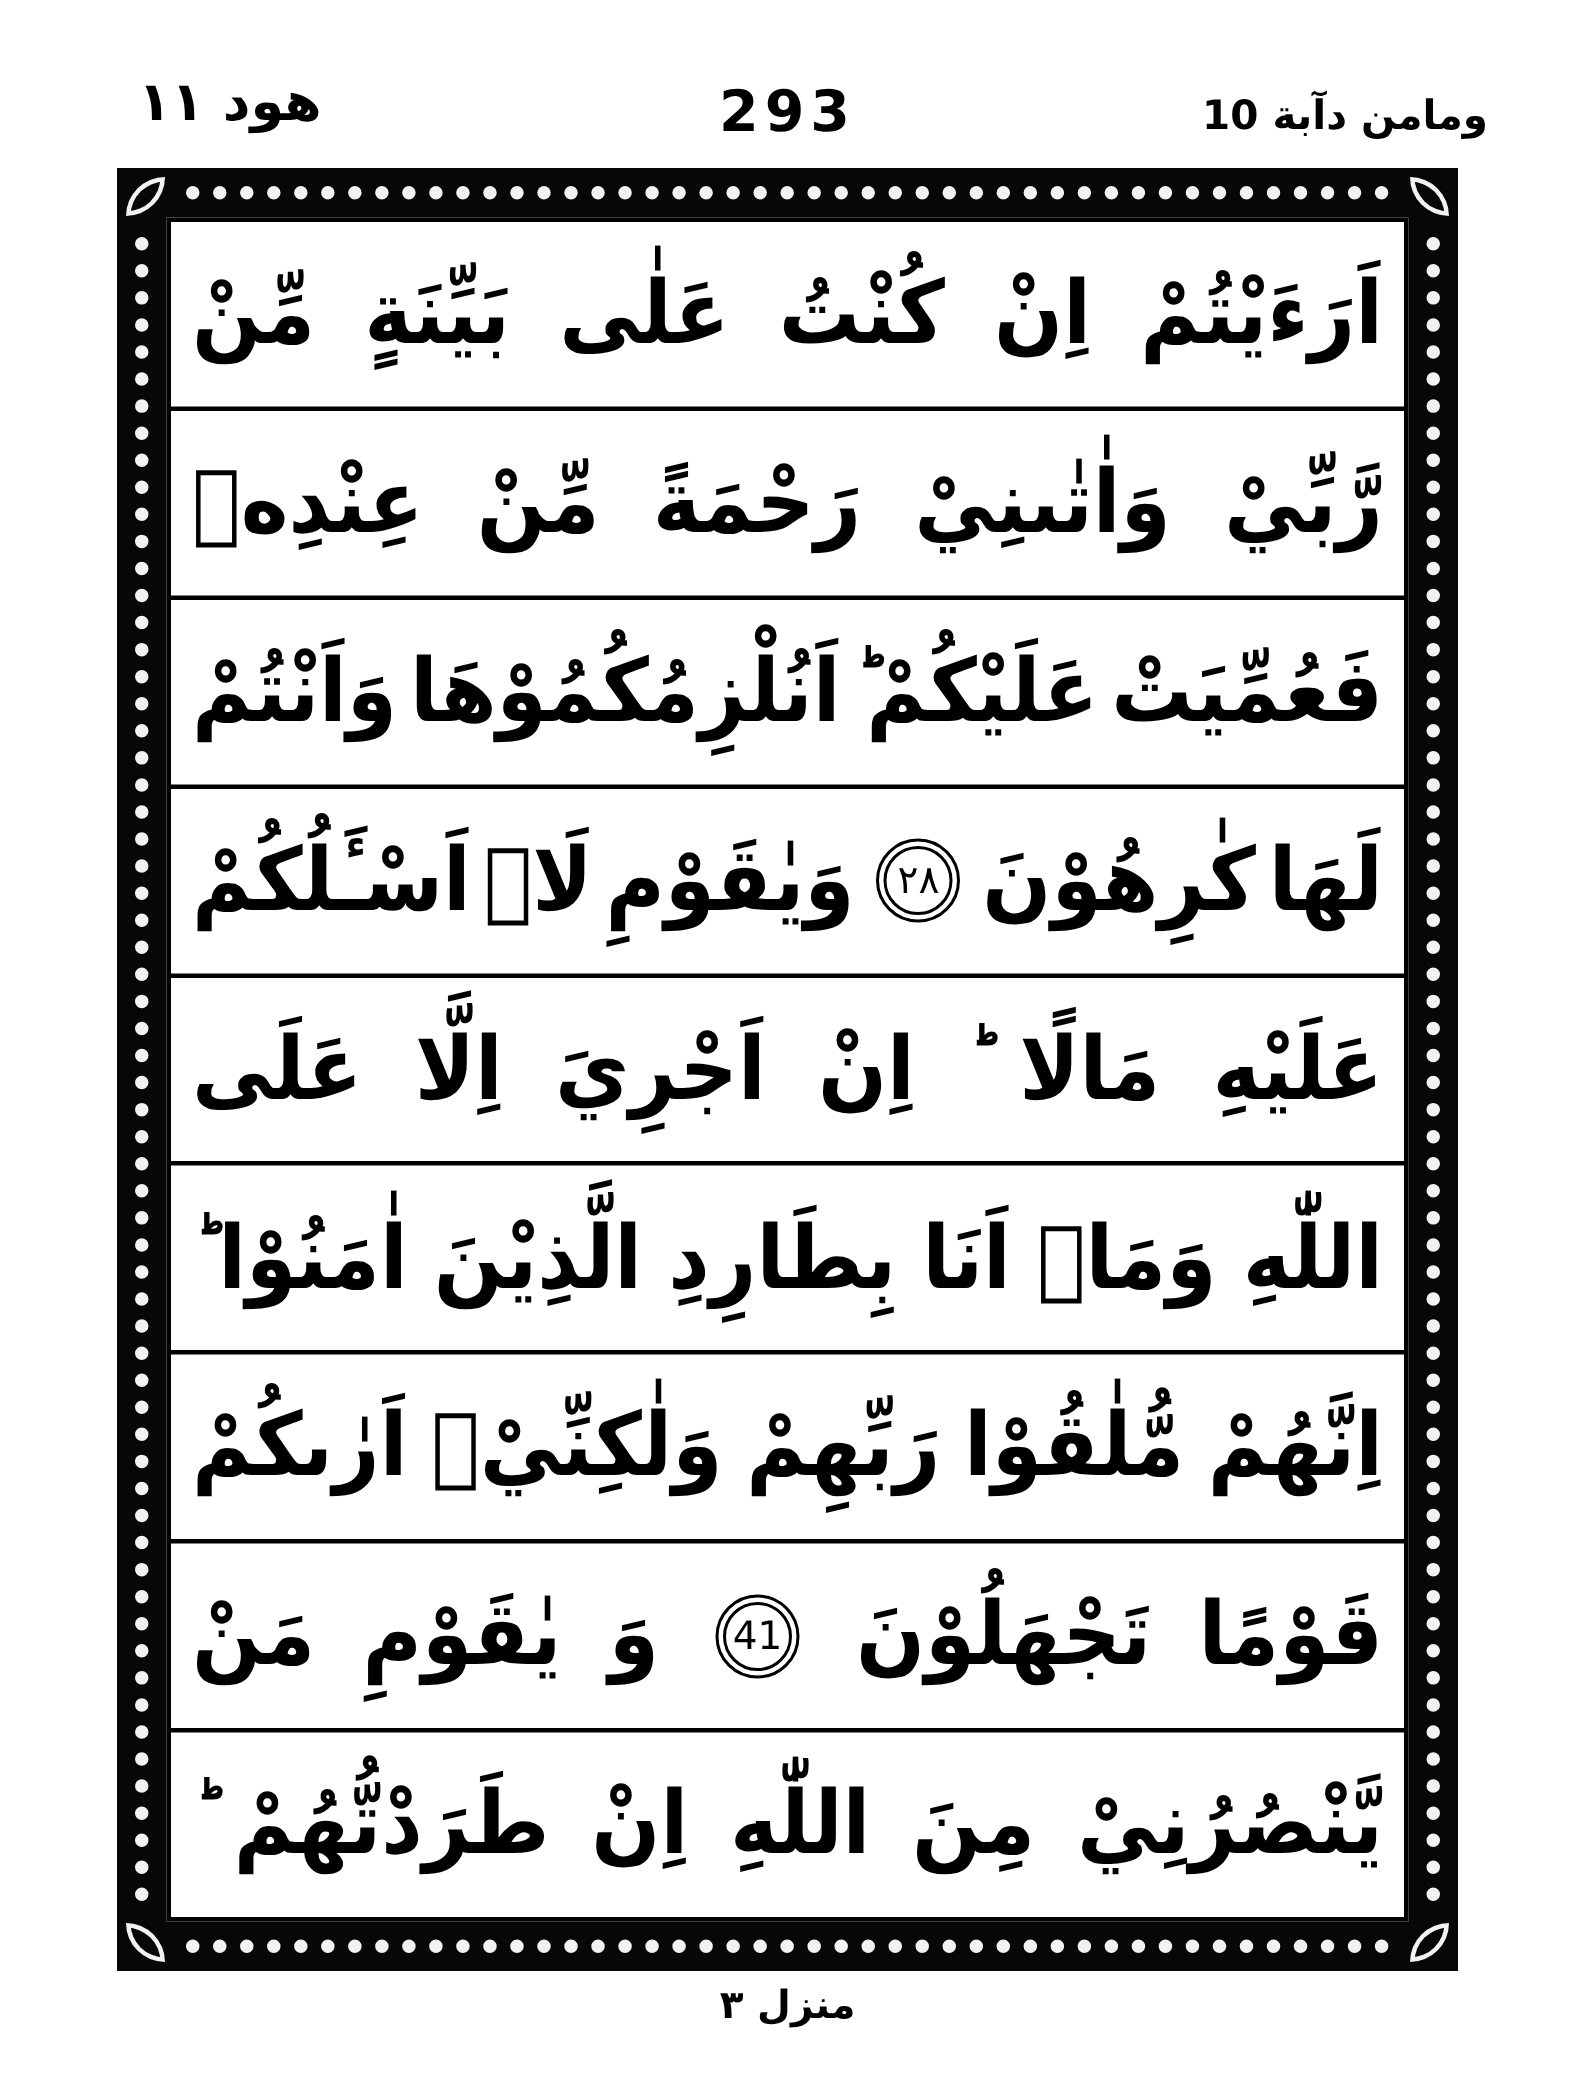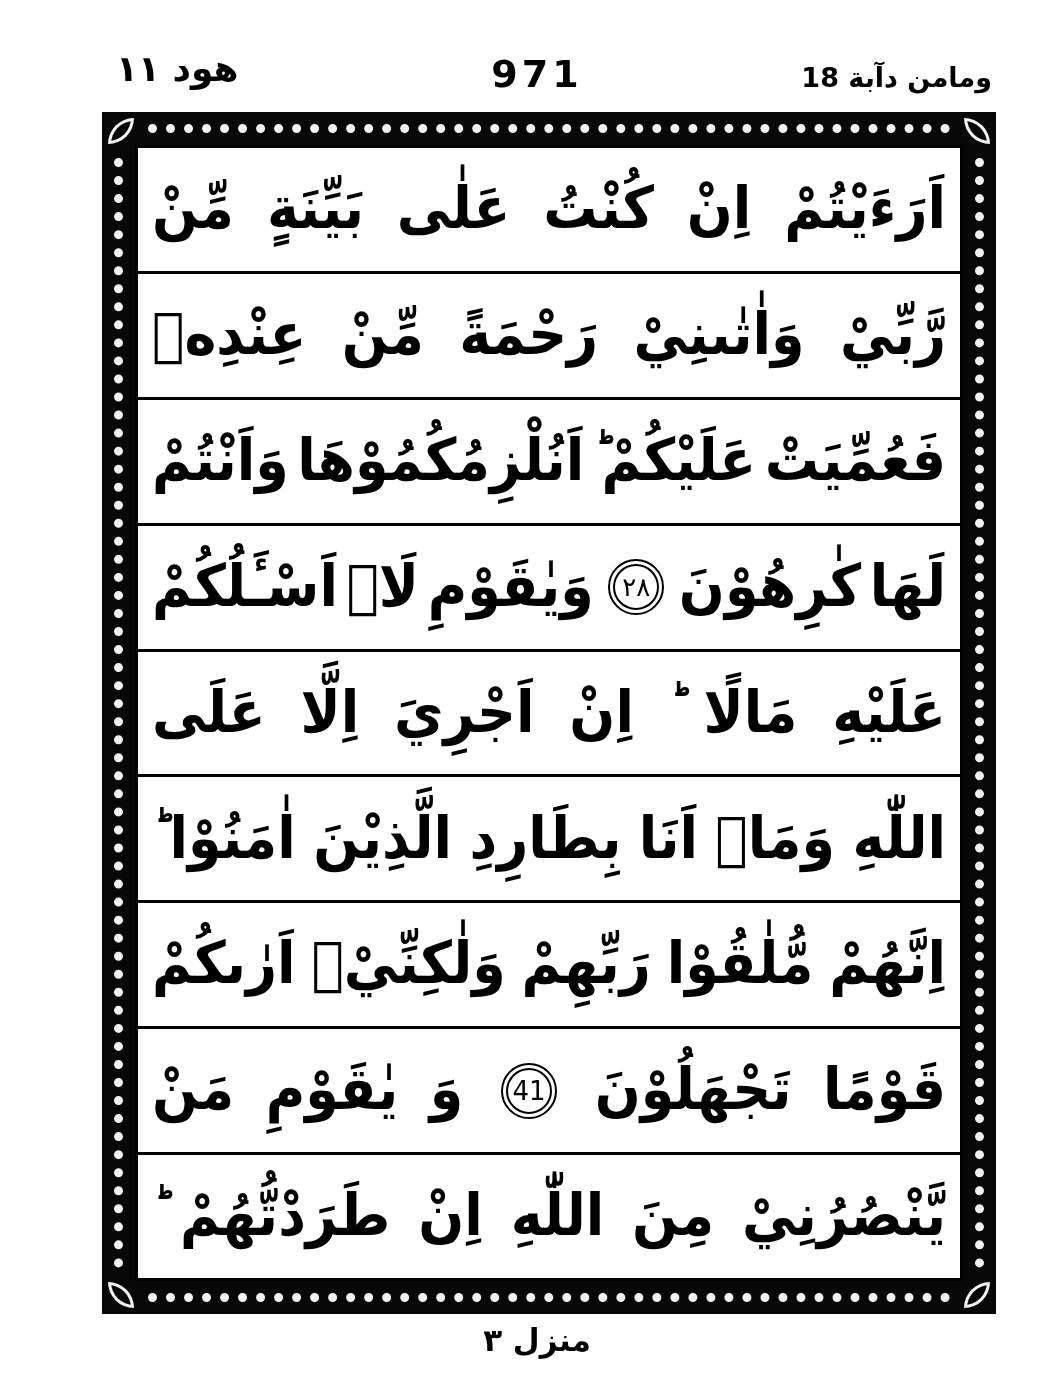--- a/index.html
+++ b/index.html
@@ -1,20 +1,20 @@
 <!DOCTYPE html>
 <html lang="ar" dir="rtl"><head>
 <meta charset="utf-8">
 <style>
   html,body{margin:0;padding:0;}
   body{
     width:1050px;height:1391px;background:#ffffff;position:relative;
     font-family:"DejaVu Sans",sans-serif;color:#000;overflow:hidden;
   }
-  .sheet{position:absolute;inset:0;margin-left:24px;}
+  .sheet{position:absolute;inset:0;}
 
   
   .hdr{position:absolute;font-weight:bold;white-space:nowrap;}
   .hdr-surah{left:92px;top:48px;font-size:36px;}
   .hdr-page{left:50%;top:52px;transform:translateX(-50%);font-size:38px;letter-spacing:4px;}
   .hdr-juz{right:58px;top:62px;font-size:27px;}
 
   
   .frame{
     position:absolute;left:78px;top:112px;width:894px;height:1202px;
@@ -53,31 +53,31 @@
   }
   .verse-marker{
     flex:0 0 auto;display:flex;align-items:center;justify-content:center;
     width:56px;height:56px;border:7px double #000;border-radius:50%;
     font-size:26px;font-weight:normal;margin:0 6px;box-sizing:border-box;
   }
 
   
   .footer{
     position:absolute;left:50%;top:1322px;transform:translateX(-50%);
-    font-size:31px;font-weight:bold;
+    font-size:26px;font-weight:bold;
   }
 </style>
 </head>
 <body>
 
 <div class="sheet">
 
   <div class="hdr hdr-surah">هود ١١</div>
-  <div class="hdr hdr-page">971</div>
-  <div class="hdr hdr-juz">ومامن دآبة 18</div>
+  <div class="hdr hdr-page">293</div>
+  <div class="hdr hdr-juz">ومامن دآبة 10</div>
 
   <div class="frame">
     <div class="chain top"></div>
     <div class="chain bottom"></div>
     <div class="chain left"></div>
     <div class="chain right"></div>
     <div class="leaf tl"></div>
     <div class="leaf tr"></div>
     <div class="leaf br"></div>
     <div class="leaf bl"></div>

